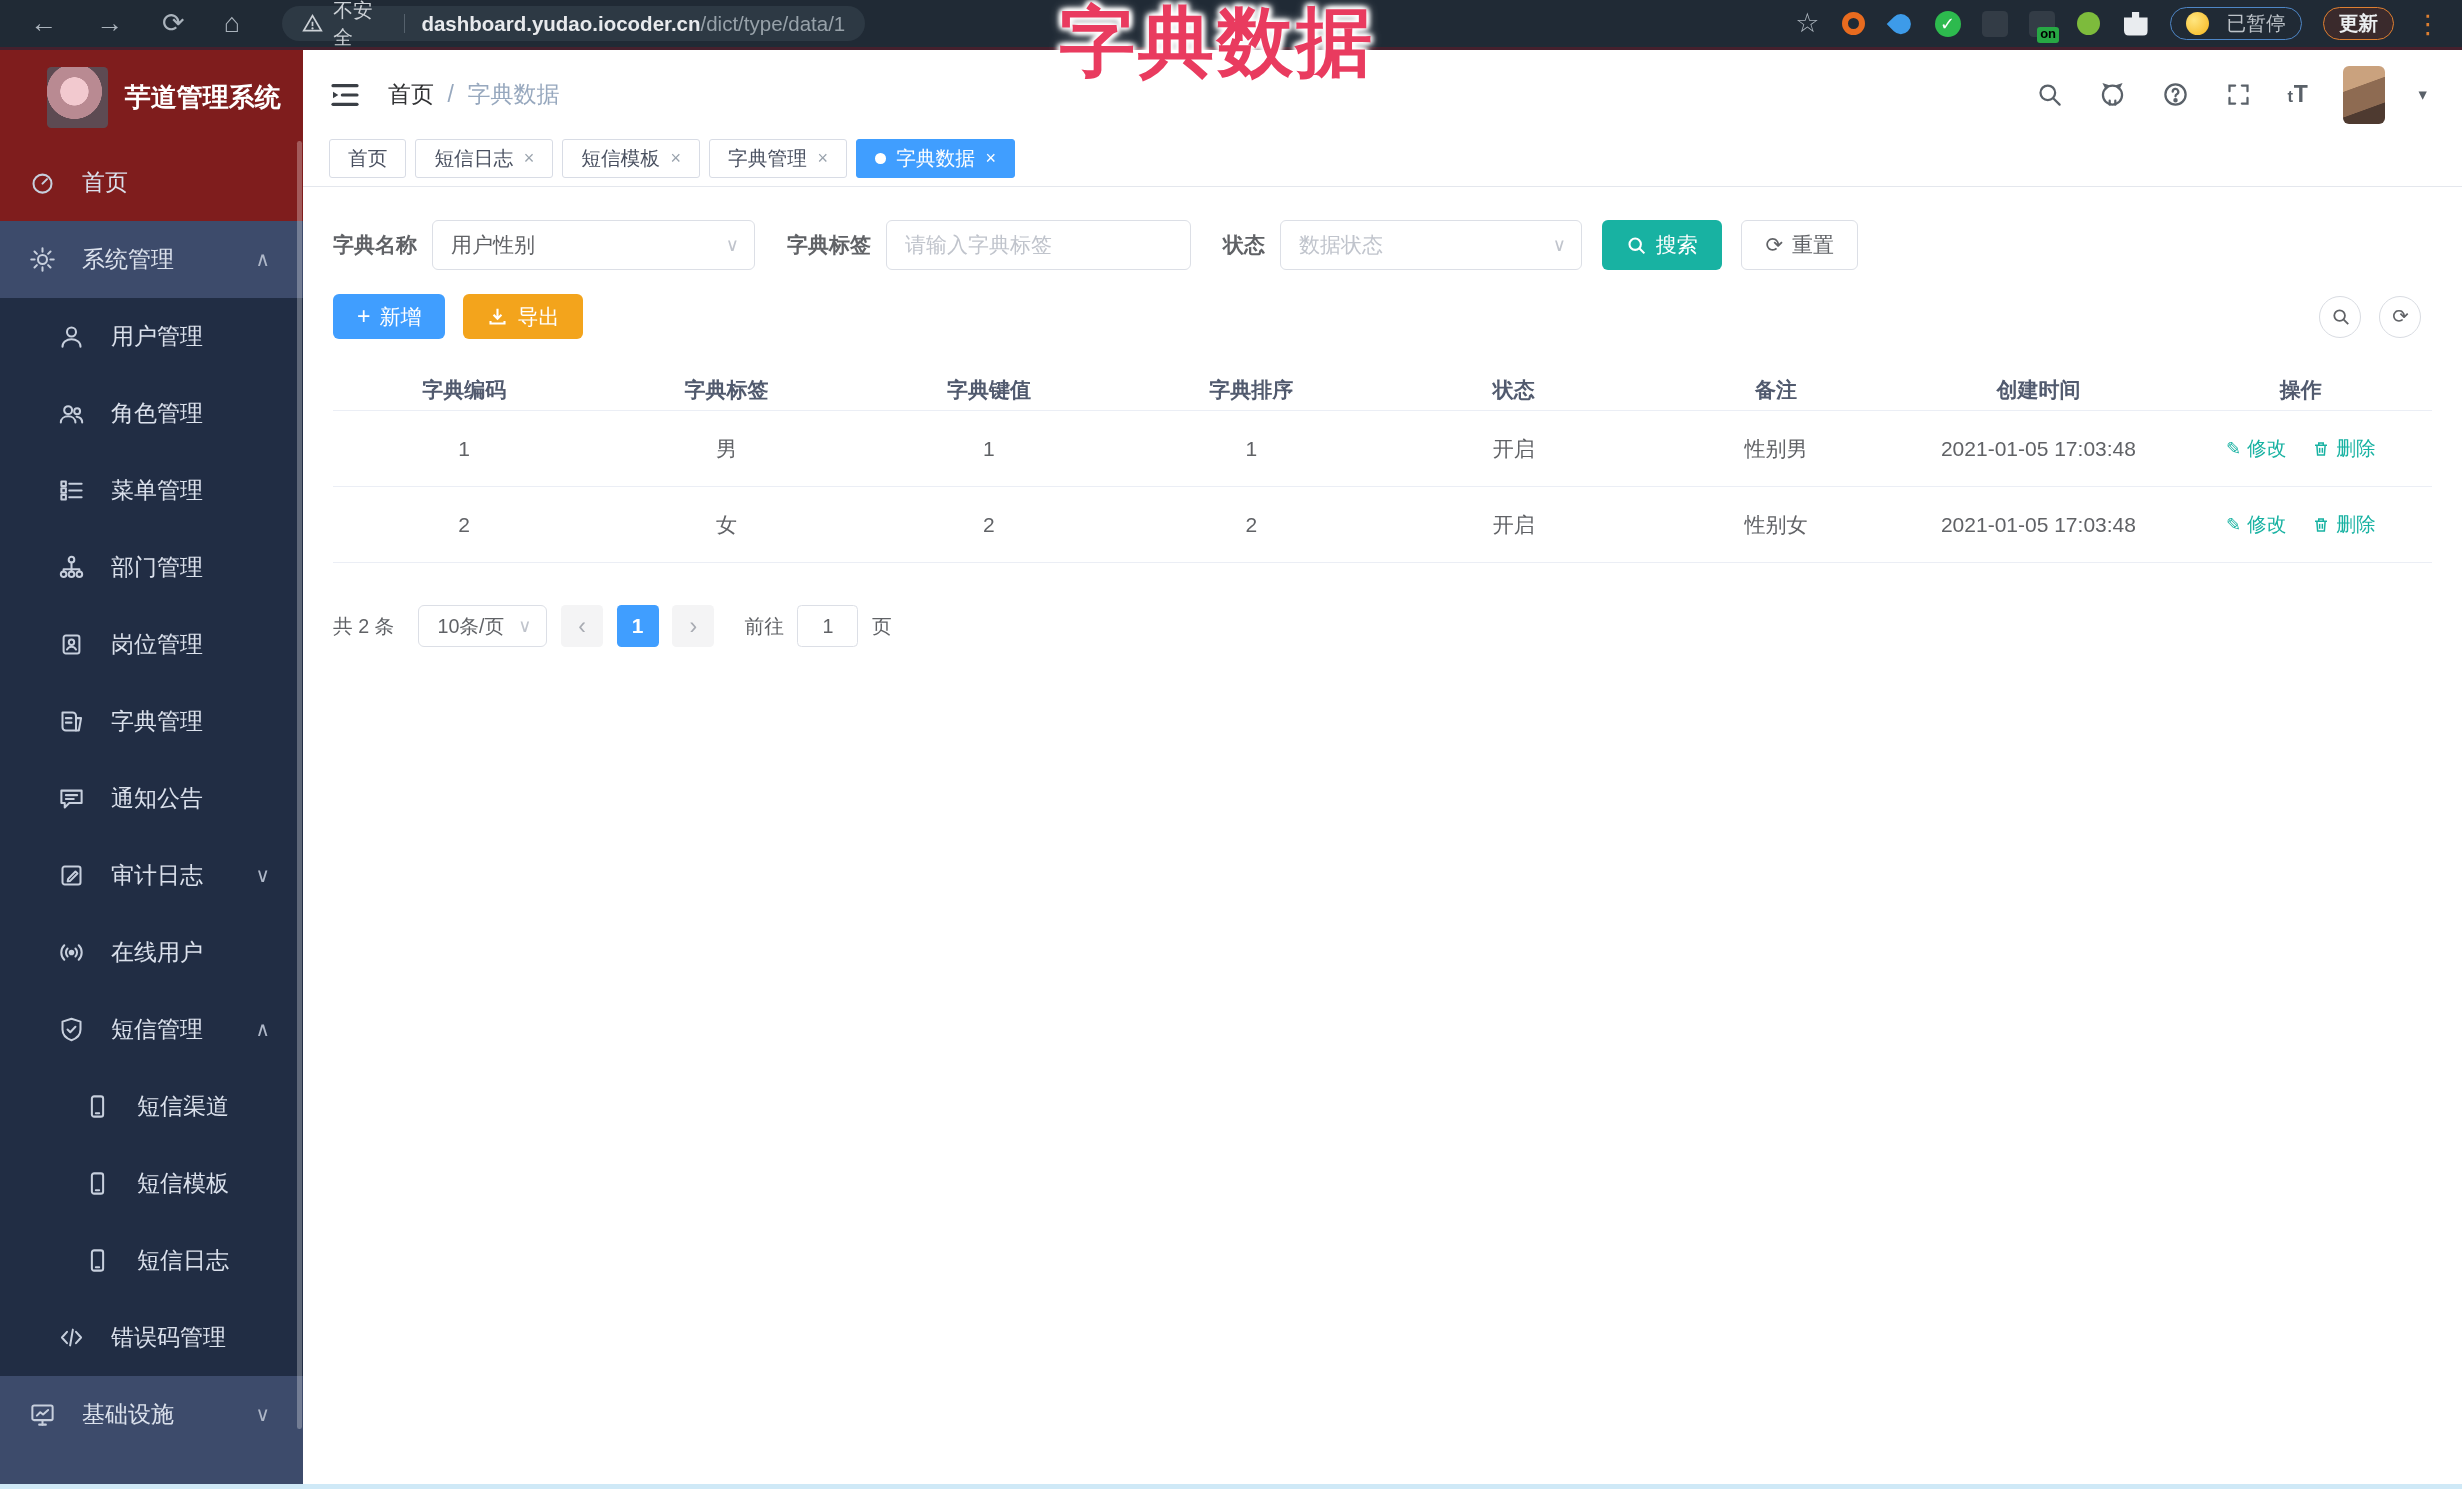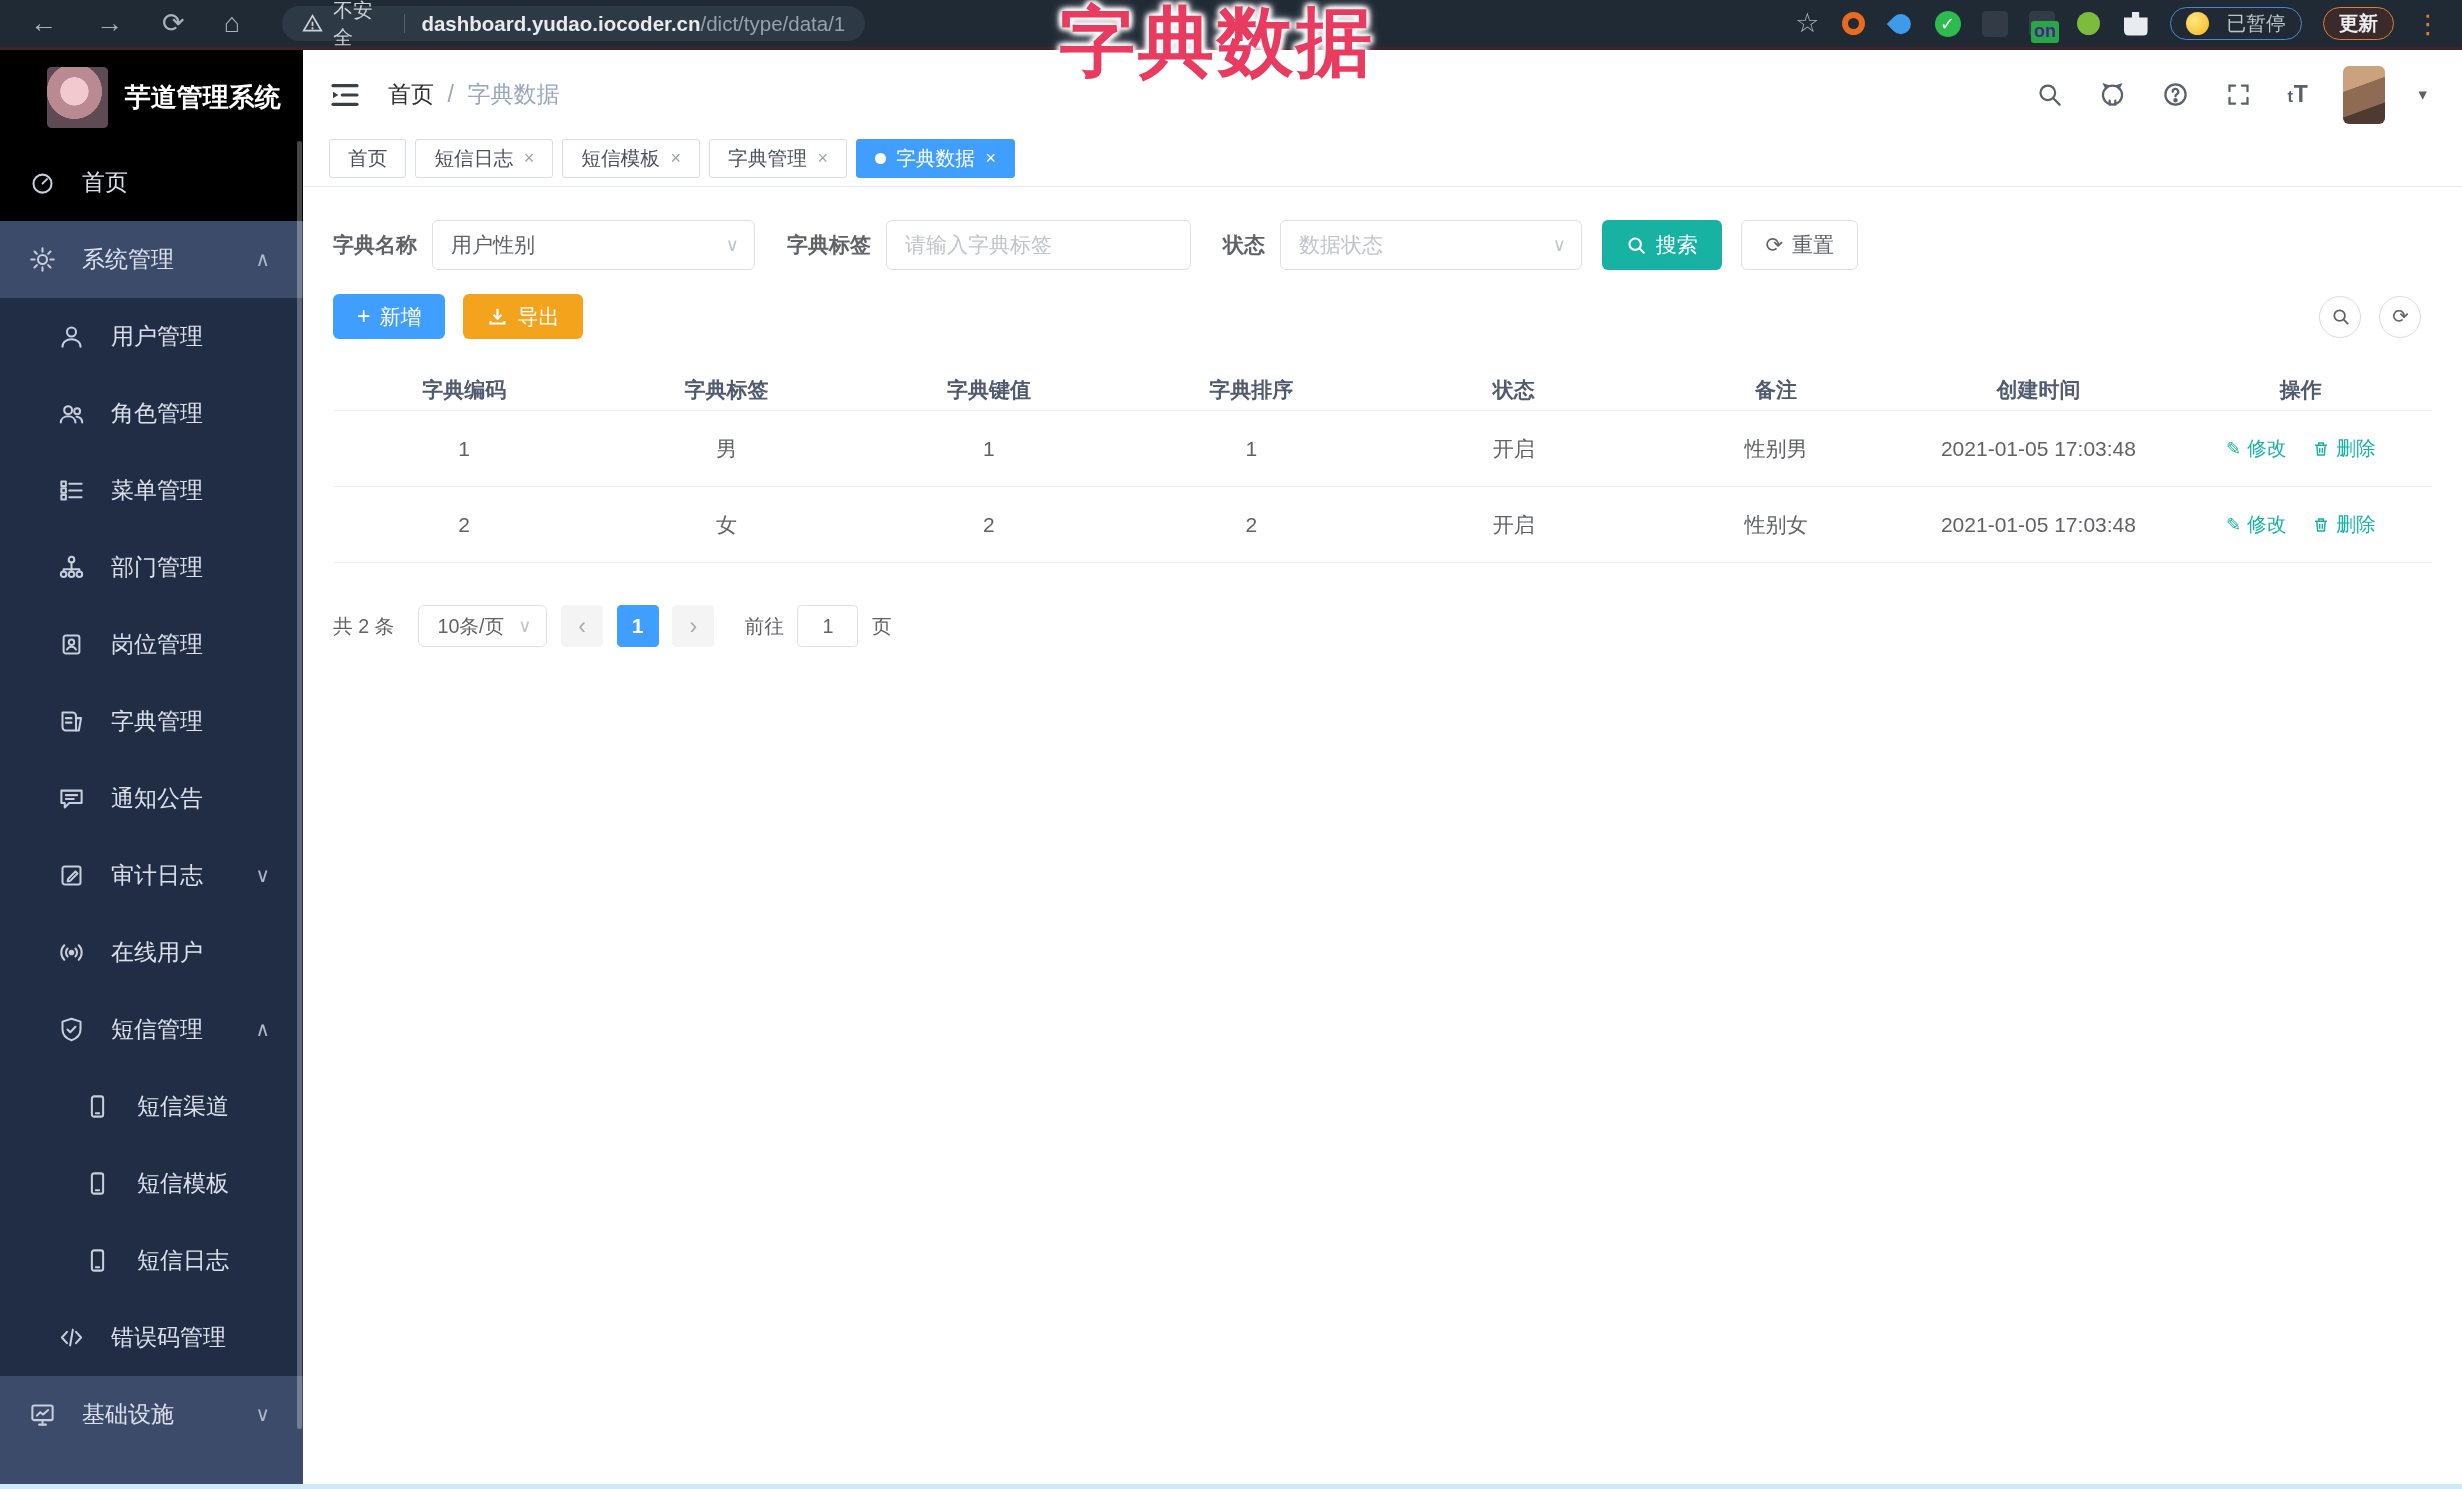--- a/index.html
+++ b/index.html
@@ -18,38 +18,38 @@
   .url-sec { font-size:19.7px; color:#ccd1d6; }
   .url-div { width:0.8px; height:19.7px; background:#55616c; margin:0 6px; }
   .url-text { font-size:20.5px; color:#e8eaed; font-weight:700; white-space:nowrap; }
   .url-text .path { color:#97a1a9; font-weight:400; }
   .browser-right { margin-left:auto; display:flex; align-items:center; gap:21px; padding-right:21px; }
   .ext { width:26px; height:26px; border-radius:6px; display:flex; align-items:center; justify-content:center; position:relative; }
   .ext-ring { width:23px; height:23px; border:6px solid #e86b1f; border-radius:50%; }
   .ext-drop { width:19.7px; height:19.7px; background:#3d9be9; border-radius:50% 50% 50% 0; transform:rotate(45deg); }
   .ext-check { width:26px; height:26px; background:#2dba4e; border-radius:50%; color:#fff; font-size:18px; font-weight:700; display:flex; align-items:center; justify-content:center; }
   .ext-dark { width:26px; height:26px; background:#333c46; border-radius:4.5px; }
-  .on-badge { position:absolute; right:-4.5px; bottom:-6px; background:#27a844; color:#4c1d95; font-size:18px; font-weight:700;
+  .on-badge { position:absolute; right:-4.5px; bottom:-6px; background:#27a844; color:#000000; font-size:13px; font-weight:700;
     border-radius:3px; padding:0.8px 3px; line-height:1.1; }
   .ext-key { width:23px; height:23px; background:#7dbb3c; border-radius:50%; }
   .ext-puzzle { width:24px; height:24px; background:#e9ecef; border-radius:5.3px; clip-path:polygon(0 25%,35% 25%,35% 0,65% 0,65% 25%,100% 25%,100% 100%,0 100%); }
   .pill { height:33px; border-radius:16.7px; display:flex; align-items:center; gap:18px; padding:0 15px; }
   .pill.paused { border:1.5px solid #4e86c6; }
   .emoji-dot { width:23px; height:23px; border-radius:50%; background:radial-gradient(circle at 35% 35%, #ffe680, #f5b51c); }
   .pill-label { font-size:19.7px; color:#bdc3c9; }
   .pill.update { border:1.5px solid #de7f31; background:#3a2a2c; }
   .update-label { font-size:19.7px; color:#eceff1; font-weight:700; }
   .more-dots { font-size:26px; color:#de7f31; line-height:1; }
   .maroon-line { position:absolute; left:0; top:47px; width:2462px; height:3px; background:#45202d; z-index:5; }
 
   
   .app { position:absolute; left:0; top:50px; width:2462px; height:1440px; display:flex; }
 
   
-  .sidebar { width:303px; height:1440px; background:#000000; flex:none; position:relative; color:#d4dbe8; }
+  .sidebar { width:303px; height:1440px; background:#7f1d1d; flex:none; position:relative; color:#d4dbe8; }
   .logo-row { height:94px; display:flex; align-items:center; gap:16.7px; padding-left:47px; }
   .logo-img { width:61px; height:61px; border-radius:4.5px;
     background:radial-gradient(circle at 45% 40%, #f2c9cf 0 28%, #b98a92 29% 55%, #5d4a52 56% 100%); }
   .logo-title { font-size:26px; font-weight:700; color:#ffffff; }
   .menu-item { height:77px; display:flex; align-items:center; gap:26px; font-size:23px; color:#dbe1ec; position:relative; }
   .menu-item.lvl1 { padding-left:29px; }
   .menu-item.lvl2 { padding-left:58px; background:#212d44; }
   .menu-item.lvl3 { padding-left:84px; background:#212d44; }
   .menu-item.subtitle-light { background:#3d4b6b; }
   .menu-item .micon { width:27px; height:27px; flex:none; }

